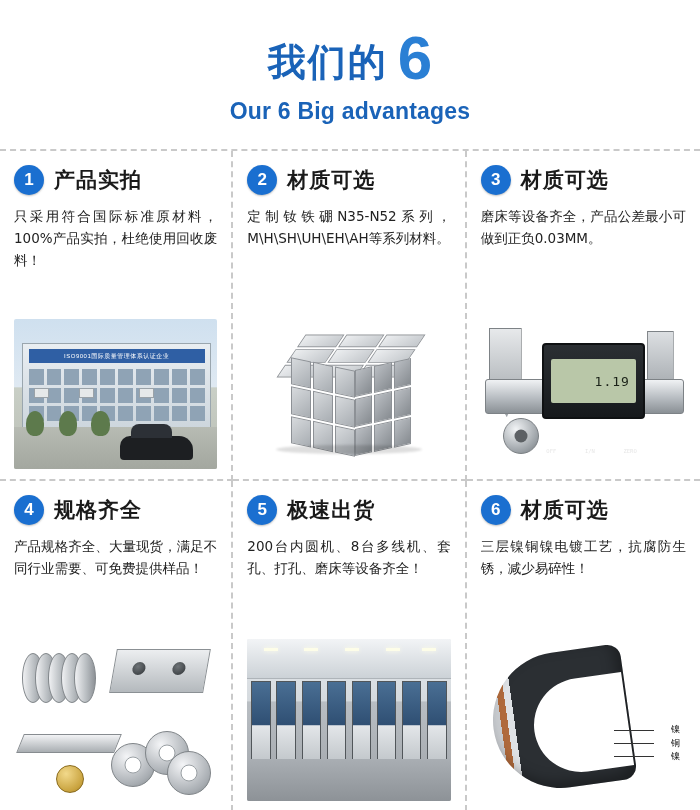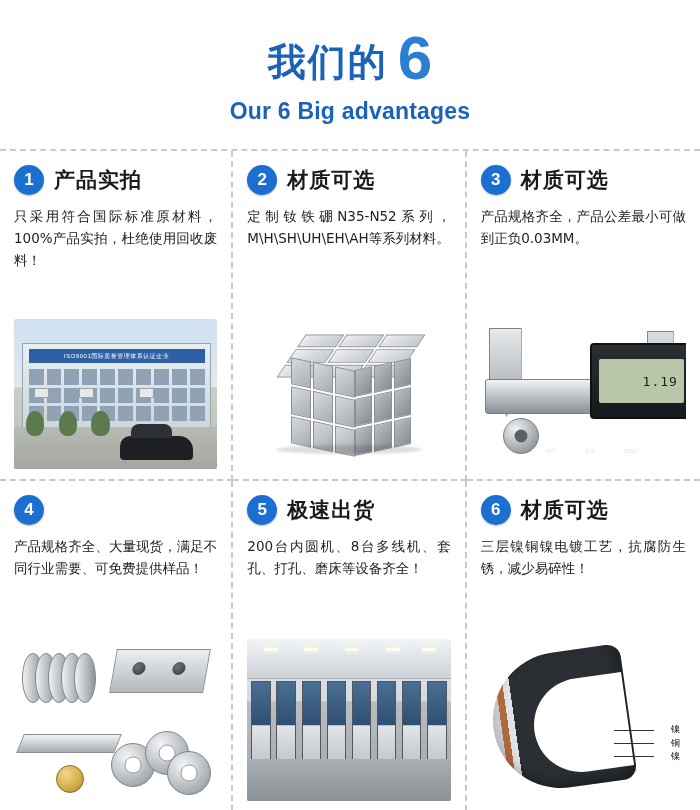--- a/index.html
+++ b/index.html
@@ -270,21 +270,20 @@
     left: 30%;
     top: 16%;
     width: 48%;
     height: 48%;
     background: linear-gradient(#2b2f33, #16191c);
     border: 2px solid #0f1113;
     border-radius: 4px;
     display: flex;
     align-items: center;
     justify-content: center;
-    margin-left: 48px;
   }
   .cal-lcd {
     width: 86%;
     height: 62%;
     background: #b9c7a8;
     border-radius: 2px;
     display: flex;
     align-items: center;
     justify-content: flex-end;
     padding-right: 6px;
@@ -640,21 +639,21 @@
           <div class="cube-shadow"></div>
         </div>
       </div>
     </div>
 
     <div class="cell row1 col3">
       <div class="cell-head">
         <div class="badge">3</div>
         <div class="cell-title">材质可选</div>
       </div>
-      <div class="cell-desc">产品规格齐全，产品公差最小可做到正负0.03MM。</div>
+      <div class="cell-desc">磨床等设备齐全，产品公差最小可做到正负0.03MM。</div>
       <div class="img-box">
         <div class="caliper">
           <div class="cal-jaw-left"></div>
           <div class="cal-jaw-right"></div>
           <div class="cal-body"></div>
           <div class="cal-display">
             <div class="cal-lcd">1.19</div>
           </div>
           <div class="cal-btns">
             <span>OFF</span>
@@ -662,20 +661,21 @@
             <span>ZERO</span>
           </div>
           <div class="cal-ring"></div>
         </div>
       </div>
     </div>
 
     <div class="cell row2 col1">
       <div class="cell-head">
         <div class="badge">4</div>
+        <div class="cell-title">规格齐全</div>
       </div>
       <div class="cell-desc">产品规格齐全、大量现货，满足不同行业需要、可免费提供样品！</div>
       <div class="img-box tall">
         <div class="magnets">
           <div class="disc-stack">
             <i style="left:0;"></i>
               <i style="left:13px;"></i>
               <i style="left:26px;"></i>
               <i style="left:39px;"></i>
               <i style="left:52px;"></i>

